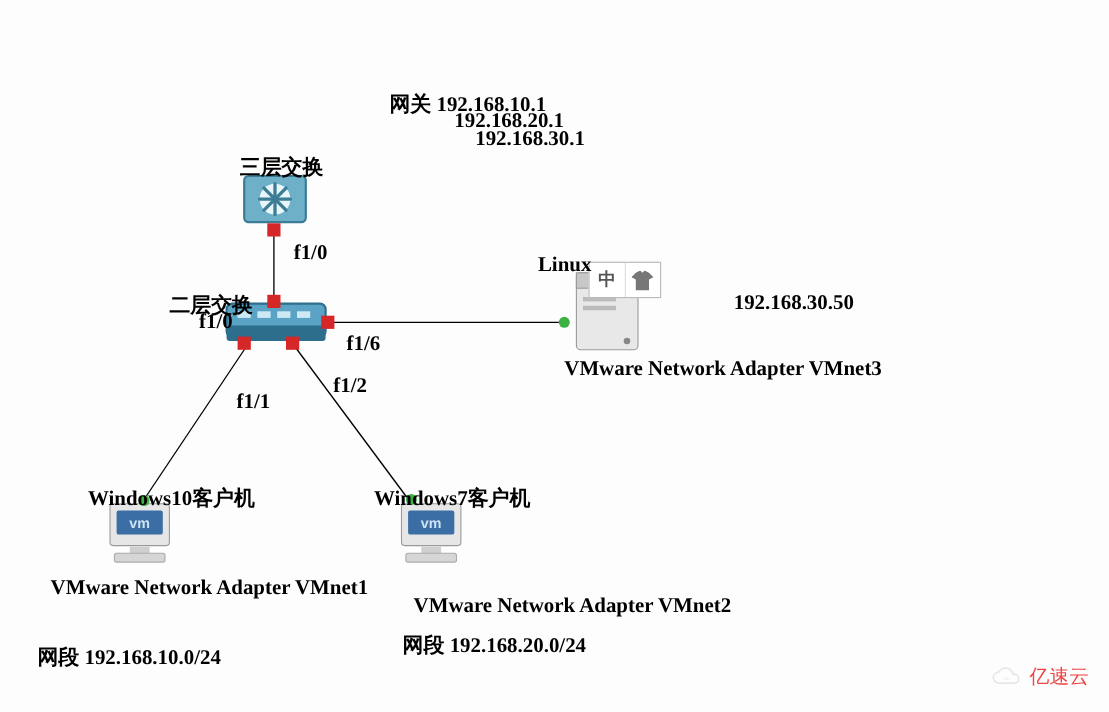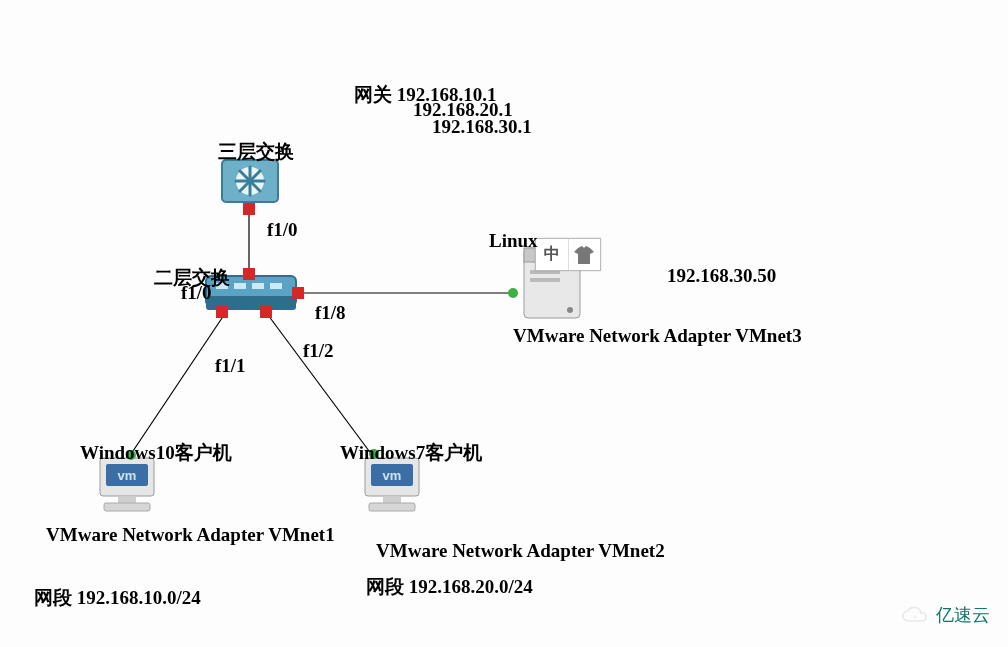--- a/index.html
+++ b/index.html
@@ -18,21 +18,21 @@
       white-space: pre;
       font-family: Liberation Serif, serif;
       font-weight: bold;
       font-size: 19px;
     }
     .watermark {
       position: absolute;
       right: 18px;
       bottom: 20px;
       font-size: 18px;
-      color: #0f766e;
+      color: #ef4444;
       display: flex;
       align-items: center;
       gap: 6px;
     }
     .watermark svg { opacity: 0.45; }
     svg.topology {
       position: absolute;
       top: 0; left: 0;
       width: 1008px;
       height: 647px;
@@ -140,21 +140,21 @@
 
 <div class="label" style="left:354px;top:82px;"><span>网关</span> <span>192.168.10.1</span></div>
 <div class="label" style="left:413px;top:99px;">192.168.20.1</div>
 <div class="label" style="left:390px;top:116px;margin-left:42px;">192.168.30.1</div>
 
 <div class="label" style="left:218px;top:139px;">三层交换</div>
 <div class="label" style="left:267px;top:219px;">f1/0</div>
 
 <div class="label" style="left:154px;top:265px;">二层交换</div>
 <div class="label" style="left:181px;top:282px;">f1/0</div>
-<div class="label" style="left:315px;top:302px;">f1/8</div>
+<div class="label" style="left:315px;top:302px;">f1/6</div>
 <div class="label" style="left:215px;top:355px;">f1/1</div>
 <div class="label" style="left:303px;top:340px;">f1/2</div>
 
 <div class="label" style="left:489px;top:230px;">Linux</div>
 <div class="label" style="left:667px;top:265px;">192.168.30.50</div>
 <div class="label" style="left:513px;top:325px;">VMware Network Adapter VMnet3</div>
 
 <div class="label" style="left:80px;top:440px;">Windows10客户机</div>
 <div class="label" style="left:46px;top:524px;">VMware Network Adapter VMnet1</div>
 <div class="label" style="left:34px;top:557px;margin-top:28px;">网段 192.168.10.0/24</div>

